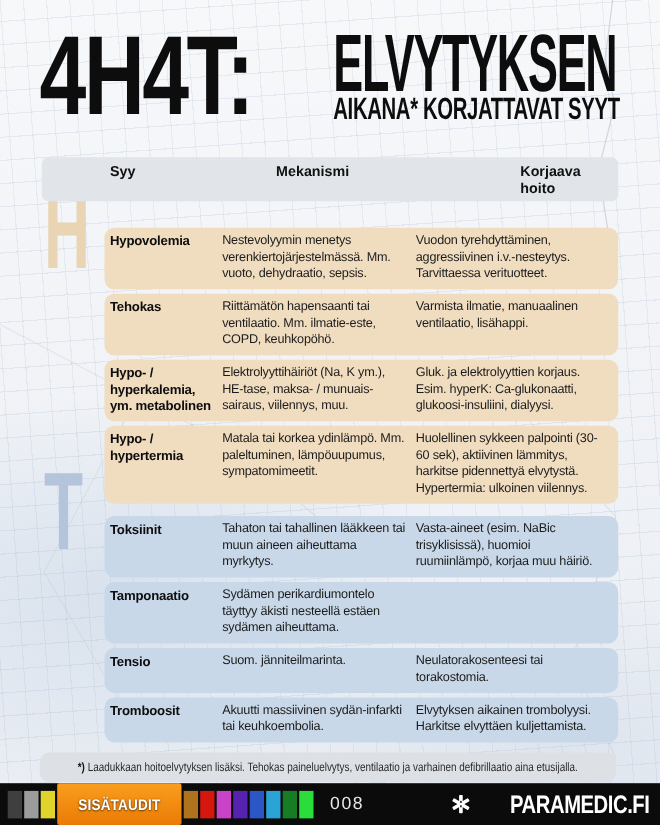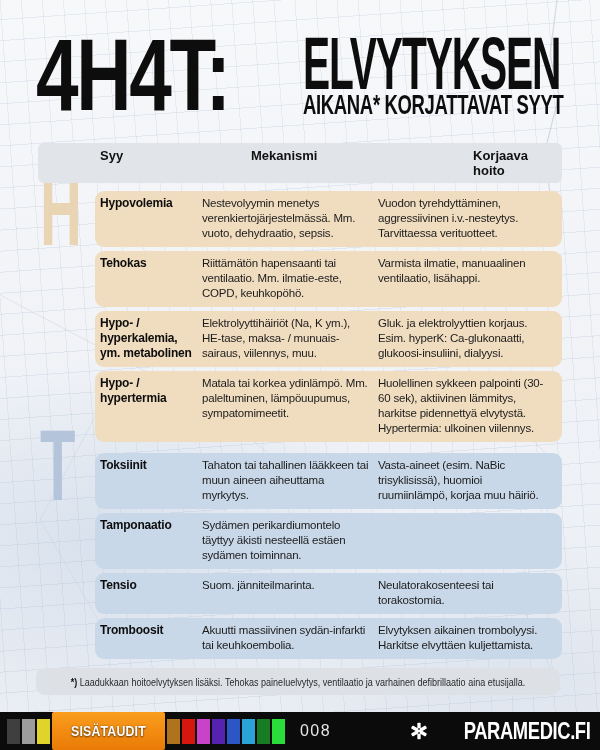--- a/index.html
+++ b/index.html
@@ -12,39 +12,39 @@
       repeating-linear-gradient(0deg, rgba(125,150,185,.14) 0 1px, transparent 1px 21px),
       repeating-linear-gradient(90deg, rgba(125,150,185,.12) 0 1px, transparent 1px 21px);
     transform:rotate(-4deg);pointer-events:none;}
   .tint-layer{position:absolute;inset:0;pointer-events:none;
     background:radial-gradient(ellipse 420px 260px at 18% 72%, rgba(160,185,215,.28), transparent 70%),
                radial-gradient(ellipse 380px 200px at 85% 90%, rgba(170,190,215,.20), transparent 70%);}
   .creases{position:absolute;inset:0;pointer-events:none;}
   .content{position:relative;z-index:2;}
 
   
-  .title-row{display:flex;align-items:center;margin:30px 0 0 36px;height:90px;}
+  .title-row{display:flex;align-items:flex-start;margin:30px 0 0 36px;height:90px;}
   .acronym{font-size:102px;line-height:78px;font-weight:bold;color:#0d0d0d;
     letter-spacing:-3px;transform:scaleX(.75);transform-origin:left bottom;white-space:nowrap;}
   .title-right{display:flex;flex-direction:column;align-items:flex-start;margin-left:10px;}
   .title-main{font-size:74px;line-height:55px;font-weight:bold;color:#0d0d0d;
     letter-spacing:-2px;transform:scaleX(.55);transform-origin:left bottom;white-space:nowrap;}
   .title-sub{font-size:28px;line-height:21px;font-weight:bold;color:#0d0d0d;
     letter-spacing:-.5px;transform:scaleX(.66);transform-origin:left top;margin-top:3px;white-space:nowrap;}
 
   
   .table{position:relative;width:524px;margin:23px 0 0 38px;}
   .big-letter{position:absolute;font-size:100px;line-height:72px;font-weight:bold;
     transform:scaleX(.58);transform-origin:left top;z-index:0;}
   .big-letter.h{left:2px;top:31px;color:var(--h-letter);}
   .big-letter.t{left:2px;top:286px;color:var(--t-letter);}
   .thead{position:relative;z-index:1;display:grid;grid-template-columns:105px 176px 1fr;
     padding:5px 8px 5px 62px;background:var(--head-bg);border-radius:6px;
     font-weight:bold;font-size:13px;color:#101010;gap:46px;}
-  .rows{position:relative;z-index:1;margin-left:57px;margin-top:8px;}
+  .rows{position:relative;z-index:1;margin-left:57px;margin-top:24px;}
   .row{display:grid;grid-template-columns:102px 176px 1fr;
     padding:5px 8px 6px 5px;border-radius:9px;margin-bottom:4px;
     font-size:11.5px;line-height:15px;letter-spacing:-.15px;color:#1c1c1c;}
   .row.h{background:var(--h-row);}
   .row.t{background:var(--t-row);}
   .row.group-start{margin-top:11px;}
   .row .cell-label{font-weight:bold;font-size:12px;color:#0d0d0d;padding-right:6px;letter-spacing:-.2px;}
   .row .cell-mech,.row .cell-treat{padding-right:6px;letter-spacing:-.2px;}
 
   
@@ -123,21 +123,21 @@
     <span class="cell-mech">Matala tai korkea ydinlämpö. Mm. paleltuminen, lämpöuupumus, sympatomimeetit.</span>
     <span class="cell-treat">Huolellinen sykkeen palpointi (30-60 sek), aktiivinen lämmitys, harkitse pidennettyä elvytystä. Hypertermia: ulkoinen viilennys.</span>
   </div>
           <div class="row t group-start">
     <span class="cell-label">Toksiinit</span>
     <span class="cell-mech">Tahaton tai tahallinen lääkkeen tai muun aineen aiheuttama myrkytys.</span>
     <span class="cell-treat">Vasta-aineet (esim. NaBic trisyklisissä), huomioi ruumiinlämpö, korjaa muu häiriö.</span>
   </div>
           <div class="row t">
     <span class="cell-label">Tamponaatio</span>
-    <span class="cell-mech">Sydämen perikardiumontelo täyttyy äkisti nesteellä estäen sydämen toiminnan.</span>
+    <span class="cell-mech">Sydämen perikardiumontelo täyttyy äkisti nesteellä estäen sydämen aiheuttama.</span>
   </div>
           <div class="row t">
     <span class="cell-label">Tensio</span>
     <span class="cell-mech">Suom. jänniteilmarinta.</span>
     <span class="cell-treat">Neulatorakosenteesi tai torakostomia.</span>
   </div>
           <div class="row t">
     <span class="cell-label">Tromboosit</span>
     <span class="cell-mech">Akuutti massiivinen sydän-infarkti tai keuhkoembolia.</span>
     <span class="cell-treat">Elvytyksen aikainen trombolyysi. Harkitse elvyttäen kuljettamista.</span>

